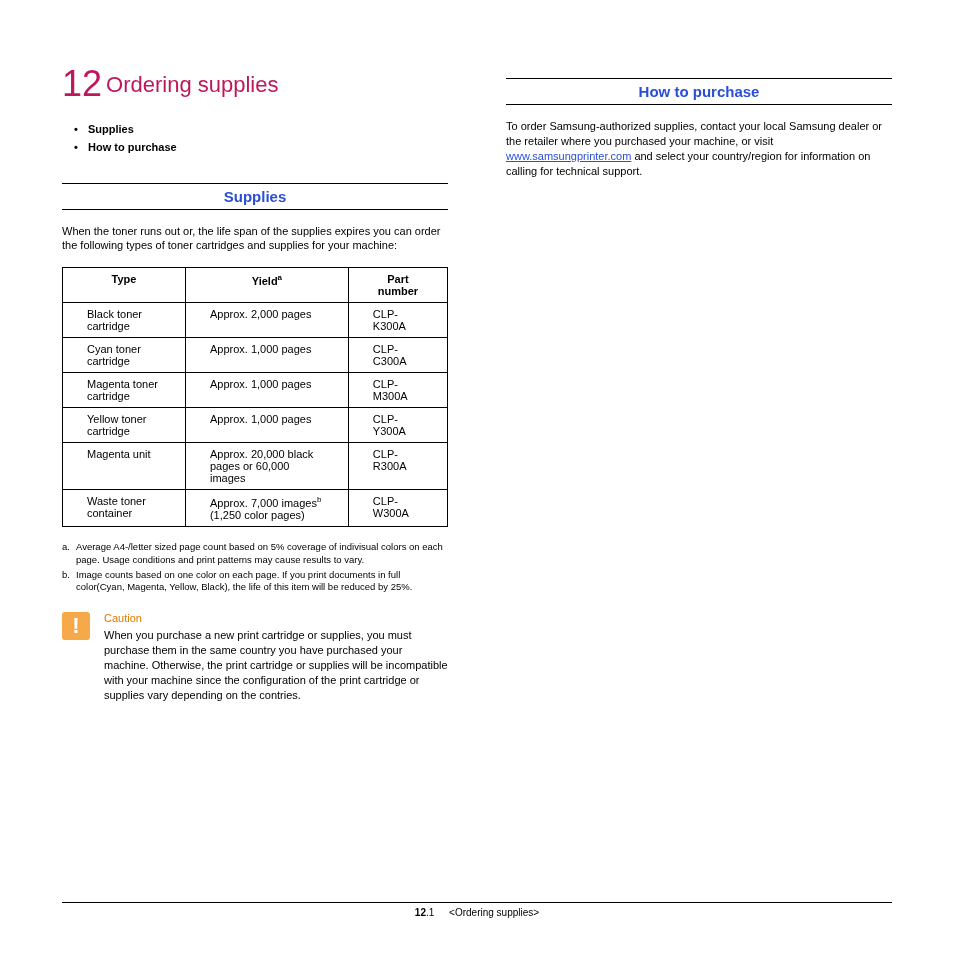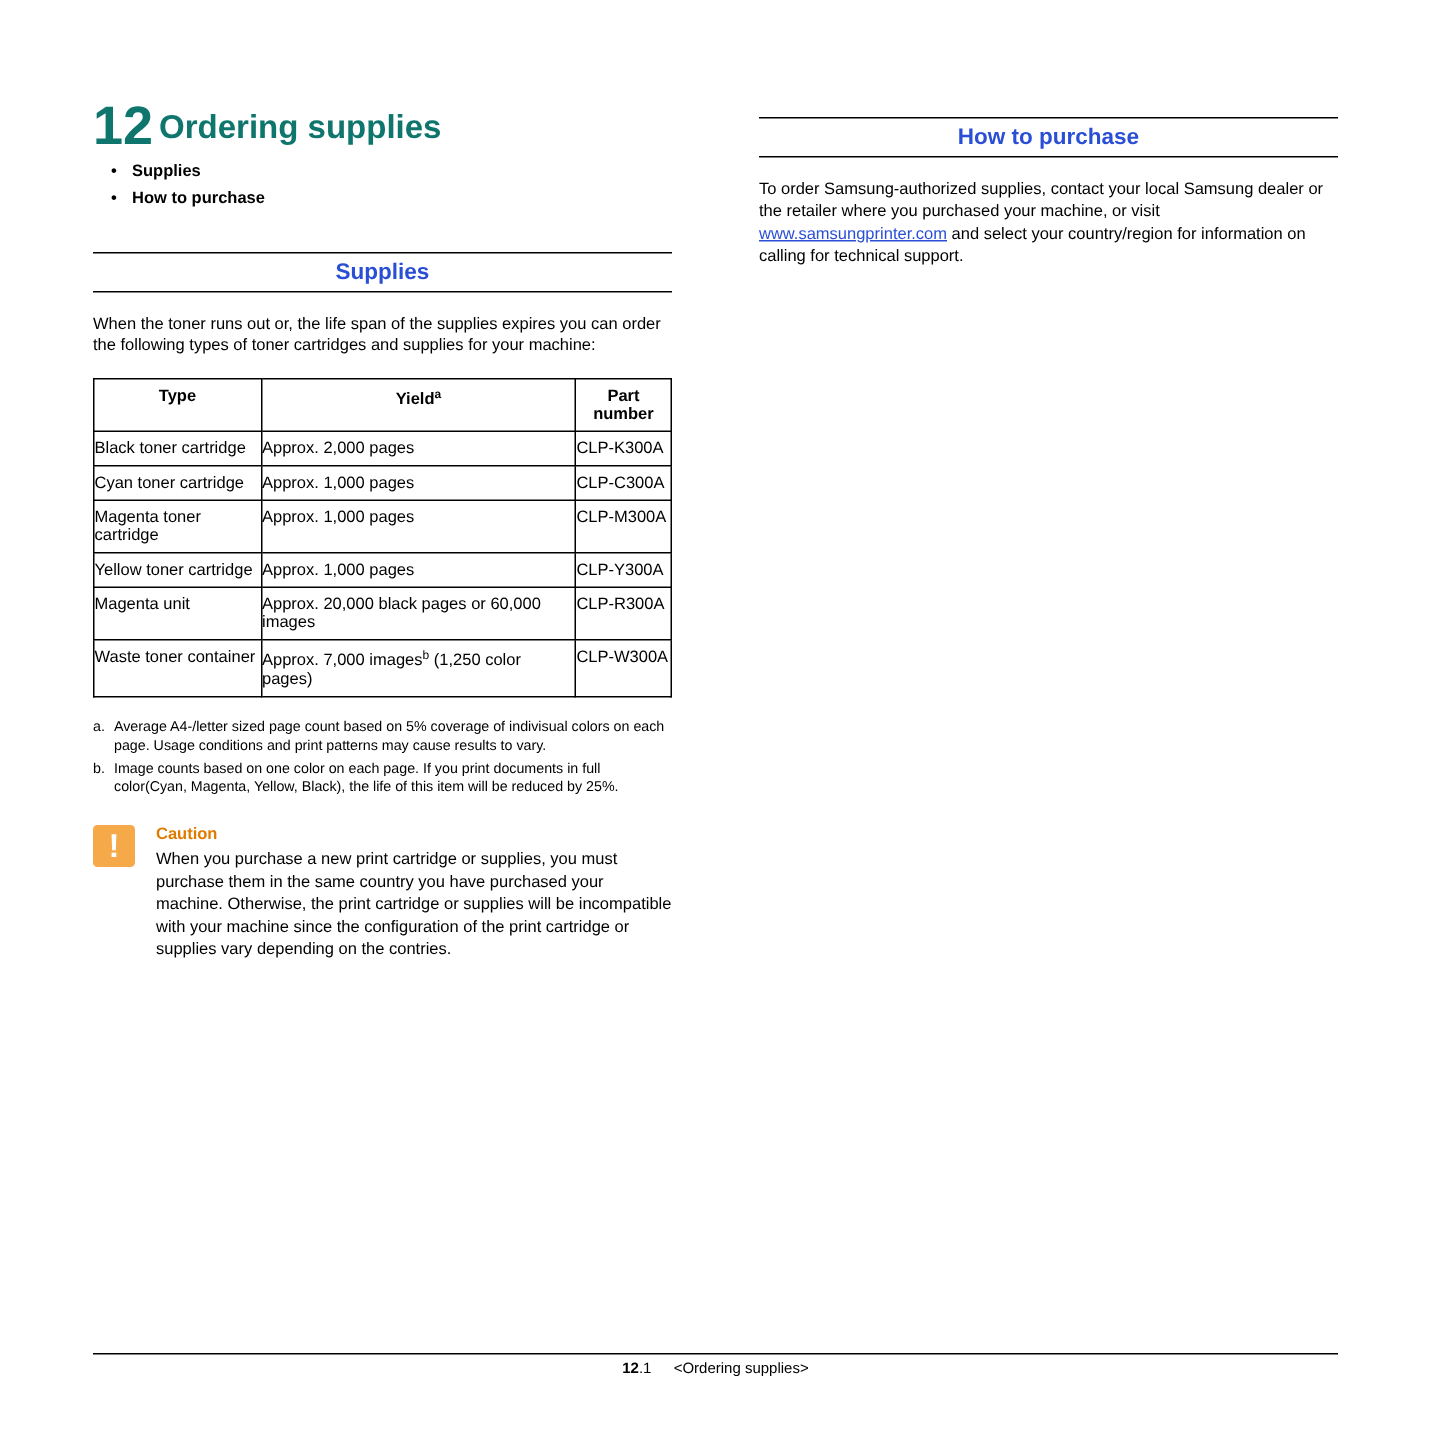--- a/index.html
+++ b/index.html
@@ -14,23 +14,23 @@
     }
     .page {
       padding: 64px 62px 0 62px;
       display: flex;
       gap: 58px;
     }
     .col { flex: 1; min-width: 0; }
 
     .chapter-title {
       font-size: 22px;
-      font-weight: bold;
-      color: #0f766e;
-      margin-bottom: 4px;
+      font-weight: normal;
+      color: #be185d;
+      margin-bottom: 19px;
       line-height: 1.1;
     }
     .chapter-num {
       font-size: 36px;
       vertical-align: -4px;
       margin-right: 4px;
     }
     .intro { line-height: 1.35; margin-bottom: 12px; }
     .toc { list-style: none; padding-left: 12px; }
     .toc li::before {
@@ -55,21 +55,21 @@
 
     .body-text { line-height: 1.35; margin-bottom: 14px; }
 
     table.supplies {
       width: 100%;
       border-collapse: collapse;
       margin-bottom: 14px;
     }
     table.supplies th, table.supplies td {
       border: 1px solid #000;
-      padding: 5px 0;
+      padding: 5px 24px;
       text-align: left;
       vertical-align: top;
       font-size: 11px;
     }
     table.supplies th {
       text-align: center;
       font-weight: bold;
     }
     sup { font-size: 8px; }
 
@@ -91,21 +91,21 @@
       background: #f5a948;
       border-radius: 3px;
       color: #fff;
       font-size: 22px;
       font-weight: bold;
       display: flex;
       align-items: center;
       justify-content: center;
       flex-shrink: 0;
     }
-    .caution-title { color: #e07b00; font-weight: bold; margin-bottom: 4px; }
+    .caution-title { color: #e07b00; font-weight: normal; margin-bottom: 4px; }
     .caution-body { line-height: 1.35; }
 
     a.link { color: #2a4fd6; text-decoration: underline; }
 
     .footer {
       position: absolute;
       left: 62px; right: 62px; bottom: 36px;
       border-top: 1px solid #000;
       text-align: center;
       padding-top: 4px;

